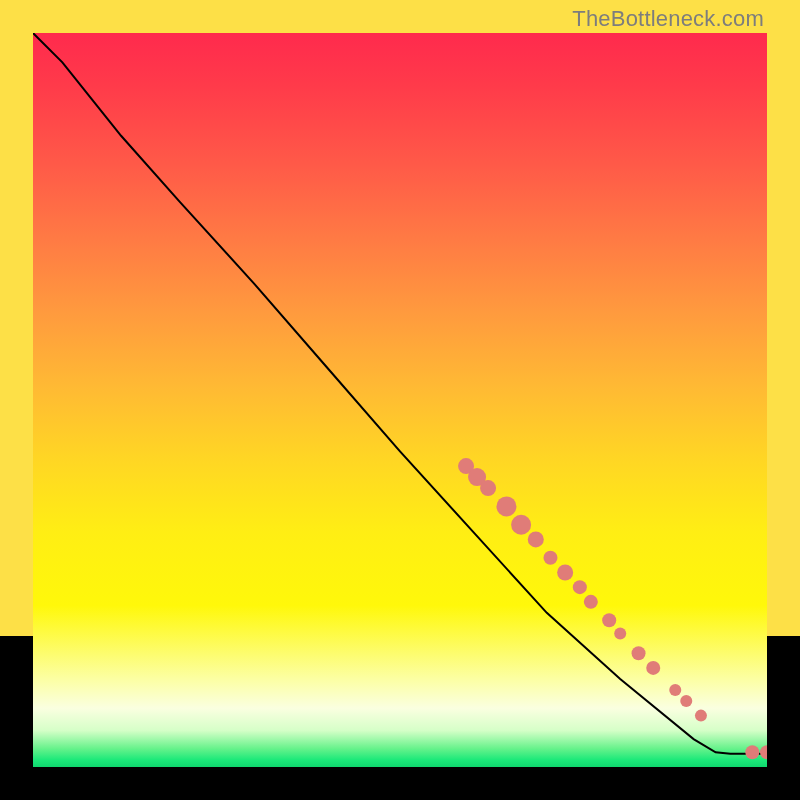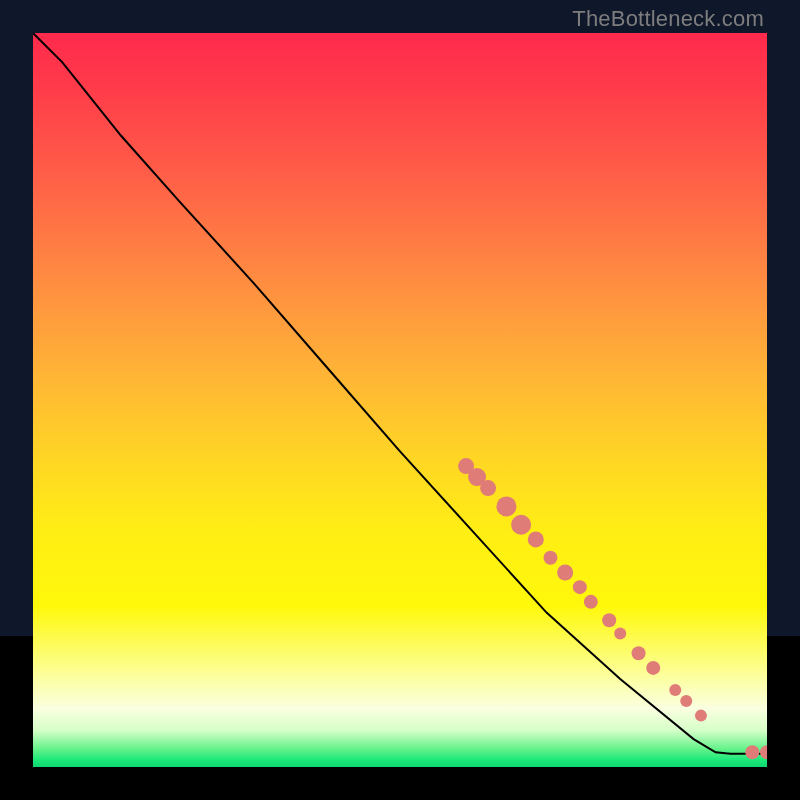--- a/index.html
+++ b/index.html
@@ -8,21 +8,21 @@
     width: 800px;
     height: 800px;
     background: #000;
     overflow: hidden;
     font-family: Arial, Helvetica, sans-serif;
   }
   .stage {
     position: relative;
     width: 800px;
     height: 636px;
-    background: #0f172a;
+    background: #fde047;
   }
   .plot {
     position: absolute;
     left: 33px;
     top: 33px;
     width: 734px;
     height: 734px;
     overflow: hidden;
   }
   .gradient {

